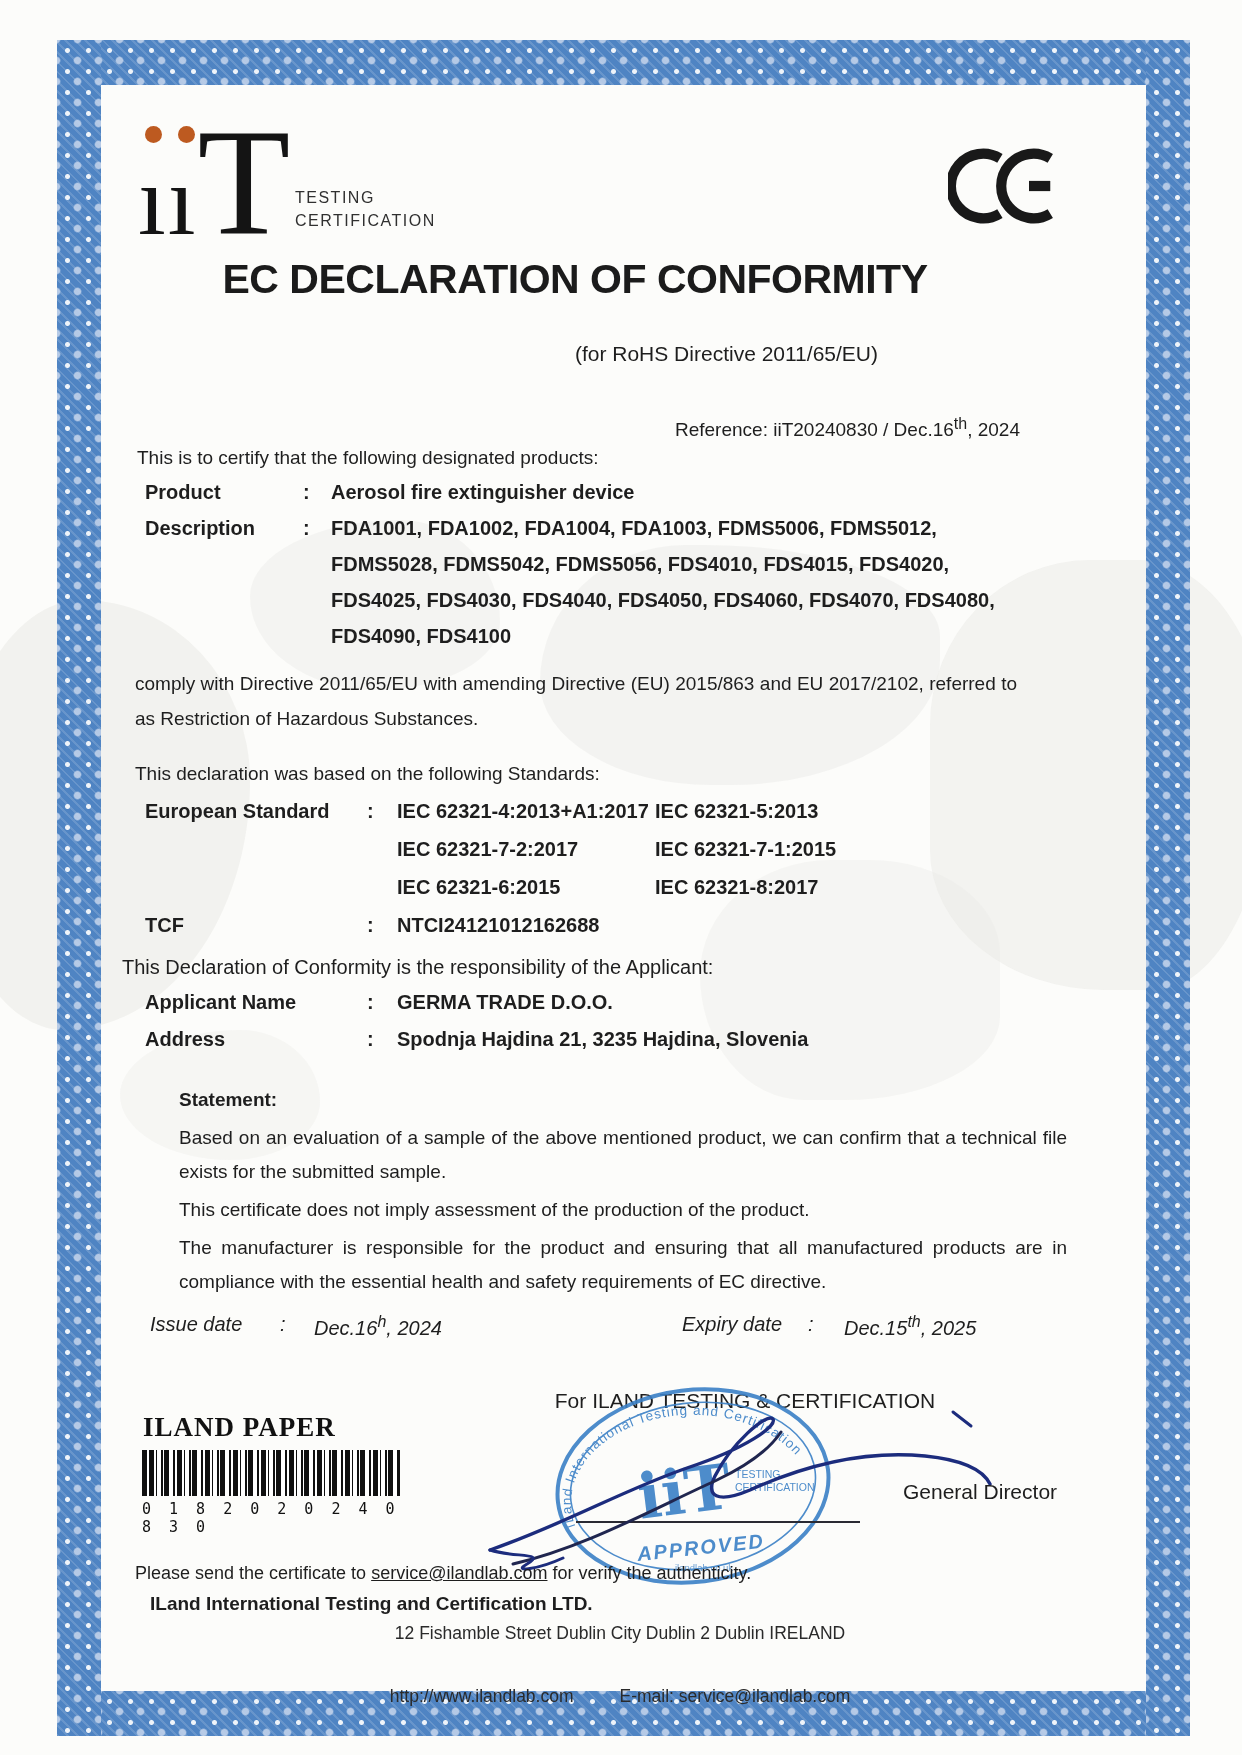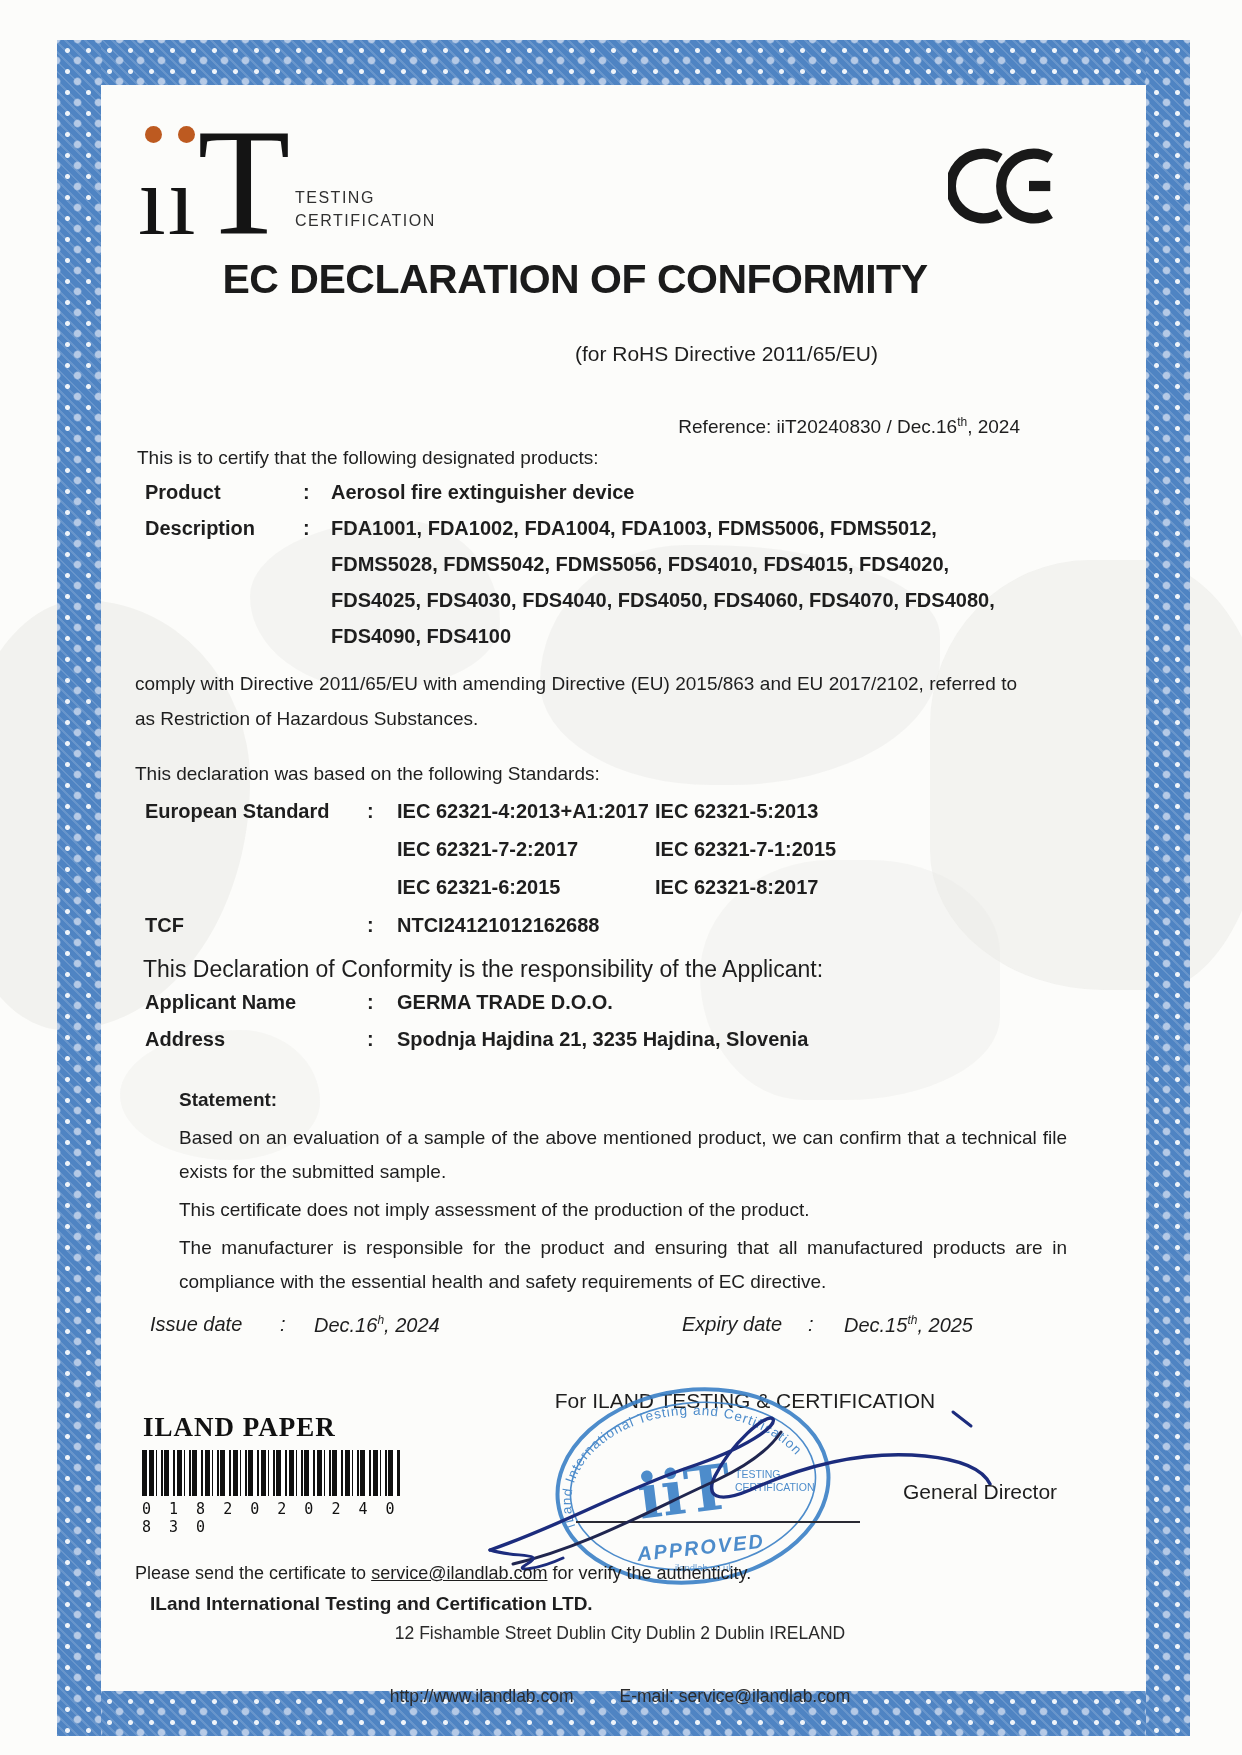--- a/index.html
+++ b/index.html
@@ -38,32 +38,32 @@
   .logo-T{font-size:152px;line-height:.83;}
   .logo-dot{position:absolute;width:17px;height:17px;border-radius:50%;background:#bd5a20;top:6px;}
   .logo-dot.d1{left:7px;} .logo-dot.d2{left:40px;}
   .logo-tagline{position:absolute;left:157px;top:66px;font-size:16px;letter-spacing:1.5px;color:#303030;line-height:23px;}
   
   .ce{left:948px;top:138px;}
   
   .title{left:70px;top:256px;width:1010px;text-align:center;font-size:41px;font-weight:bold;letter-spacing:-.5px;color:#1b1b1b;}
   .subtitle{left:70px;top:342px;width:808px;text-align:right;font-size:21px;}
   .reference{left:200px;top:415px;width:820px;text-align:right;font-size:19px;}
-  sup.sp{font-size:12px;}
+  sup.sp{font-size:16px;}
   .intro{left:137px;top:447px;font-size:19px;}
   
   .kv{display:grid;font-size:20px;font-weight:bold;line-height:36px;}
   .kv-product{left:145px;top:474px;width:880px;grid-template-columns:158px 28px auto;}
   .standards{left:145px;top:792px;width:900px;grid-template-columns:222px 30px auto;line-height:38px;}
   .std-cols{display:grid;grid-template-columns:258px auto;}
   .applicant{left:145px;top:984px;width:900px;grid-template-columns:222px 30px auto;line-height:37px;}
   .para{font-size:19px;line-height:35px;}
   .comply{left:135px;top:666px;width:882px;text-align:justify;}
   .std-intro{left:135px;top:763px;font-size:19px;}
-  .resp-intro{left:143px;top:956px;font-size:23px;}
+  .resp-intro{left:122px;top:956px;font-size:20px;}
   .statement{left:135px;top:1083px;width:888px;font-size:19px;line-height:34px;margin-left:44px;}
   .statement .lbl{font-weight:bold;}
   .statement p{margin:4px 0 2px 0;text-align:justify;}
   
   .dates{font-style:italic;font-size:20px;display:grid;}
   .date-issue{left:150px;top:1313px;grid-template-columns:130px 34px auto;width:380px;}
   .date-expiry{left:682px;top:1313px;grid-template-columns:126px 36px auto;width:380px;}
   
   .for-line{left:505px;top:1389px;width:480px;text-align:center;font-size:21px;}
   .iland-paper{left:143px;top:1412px;font-family:"Liberation Serif",serif;font-weight:bold;font-size:27px;letter-spacing:1px;color:#111;}

